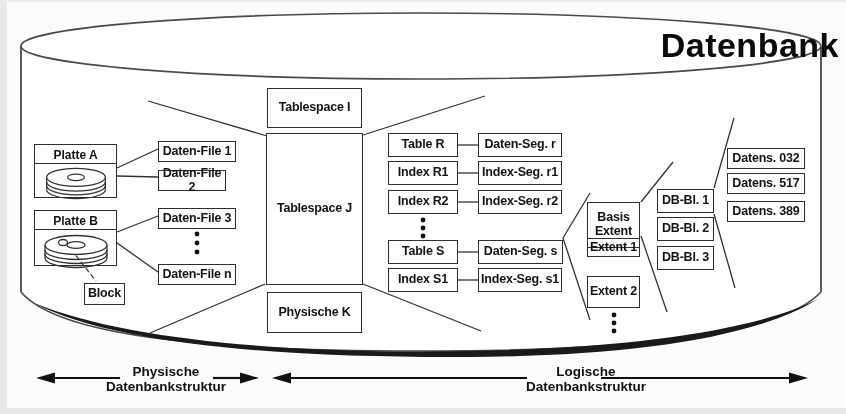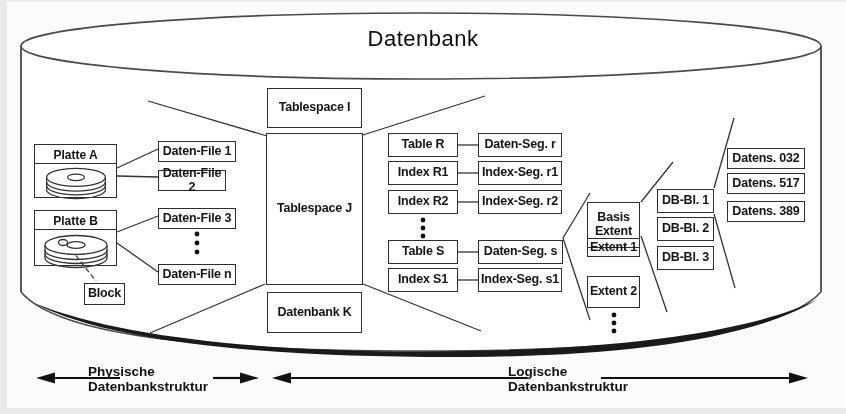--- a/index.html
+++ b/index.html
@@ -6,23 +6,23 @@
   #stage{position:relative;width:846px;height:414px;background:#fbfbfc;overflow:hidden;
          border-left:7px solid #e9e9ec;border-bottom:6px solid #e9e9ec;border-top:2px solid #eeeef1;box-sizing:border-box;}
   #lines{position:absolute;left:-7px;top:-2px;width:846px;height:414px;}
   .bx{position:absolute;border:1.6px solid #2e2e2e;background:transparent;display:flex;
       align-items:center;justify-content:center;text-align:center;
       font-weight:bold;font-size:12.5px;color:#141414;line-height:1.1;letter-spacing:-0.2px;box-sizing:border-box;}
   .pbox{position:absolute;border:1.6px solid #2e2e2e;background:transparent;box-sizing:border-box;}
   .phead{height:14px;border-bottom:1.4px solid #2e2e2e;text-align:center;font-weight:bold;
          font-size:12px;color:#141414;line-height:13px;margin:4px 0 0 0;}
   .pbody{display:flex;align-items:center;justify-content:center;height:calc(100% - 15px);}
-  #title{position:absolute;left:0;top:24px;width:832px;text-align:center;font-size:22px;
-         font-weight:normal;color:#0b0b0b;letter-spacing:0.5px;}
-  .legend{position:absolute;text-align:left;font-weight:bold;font-size:13.5px;color:#111;line-height:15px;}
+  #title{position:absolute;left:0;top:24px;width:832px;text-align:right;font-size:34px;
+         font-weight:bold;color:#0b0b0b;letter-spacing:0.5px;}
+  .legend{position:absolute;text-align:center;font-weight:bold;font-size:13.5px;color:#111;line-height:15px;}
 </style>
 </head>
 <body>
 
 <div id="stage">
 
   <svg id="lines" viewBox="0 0 846 414" xmlns="http://www.w3.org/2000/svg">
 
     <g>
       <path d="M21,46 L21,292 C60,340 210,352 421,352 C640,352 786,336 821,292 L821,46 Z" fill="#ffffff" stroke="none"></path>
@@ -127,21 +127,21 @@
 
   <div class="bx" style="left:77px;top:281px;width:41px;height:22px">Block</div>
 
   <div class="bx" style="left:151px;top:139px;width:78px;height:21px">Daten-File 1</div>
   <div class="bx" style="left:151px;top:168px;width:68px;height:21px">Daten-File 2</div>
   <div class="bx" style="left:151px;top:206px;width:78px;height:21px">Daten-File 3</div>
   <div class="bx" style="left:260px;top:86px;width:95px;height:40px">Tablespace I</div>
 
   <div class="bx" style="left:151px;top:262px;width:78px;height:21px">Daten-File n</div>
   <div class="bx" style="left:259px;top:131px;width:97px;height:152px">Tablespace J</div>
-  <div class="bx" style="left:260px;top:290px;width:95px;height:41px">Datenbank K</div>
+  <div class="bx" style="left:260px;top:290px;width:95px;height:41px">Physische K</div>
 
   <div class="bx" style="left:381px;top:131px;width:70px;height:24px">Table R</div>
   <div class="bx" style="left:381px;top:159px;width:70px;height:24px">Index R1</div>
   <div class="bx" style="left:381px;top:188px;width:70px;height:24px">Index R2</div>
   <div class="bx" style="left:381px;top:238px;width:70px;height:24px">Table S</div>
   <div class="bx" style="left:381px;top:266px;width:70px;height:24px">Index S1</div>
 
   <div class="bx" style="left:471px;top:131px;width:84px;height:24px">Daten-Seg. r</div>
   <div class="bx" style="left:471px;top:159px;width:84px;height:24px">Index-Seg. r1</div>
   <div class="bx" style="left:471px;top:188px;width:84px;height:24px">Index-Seg. r2</div>

